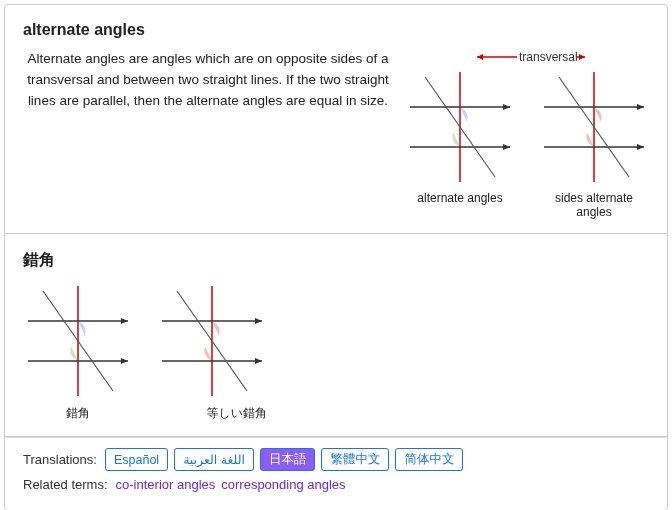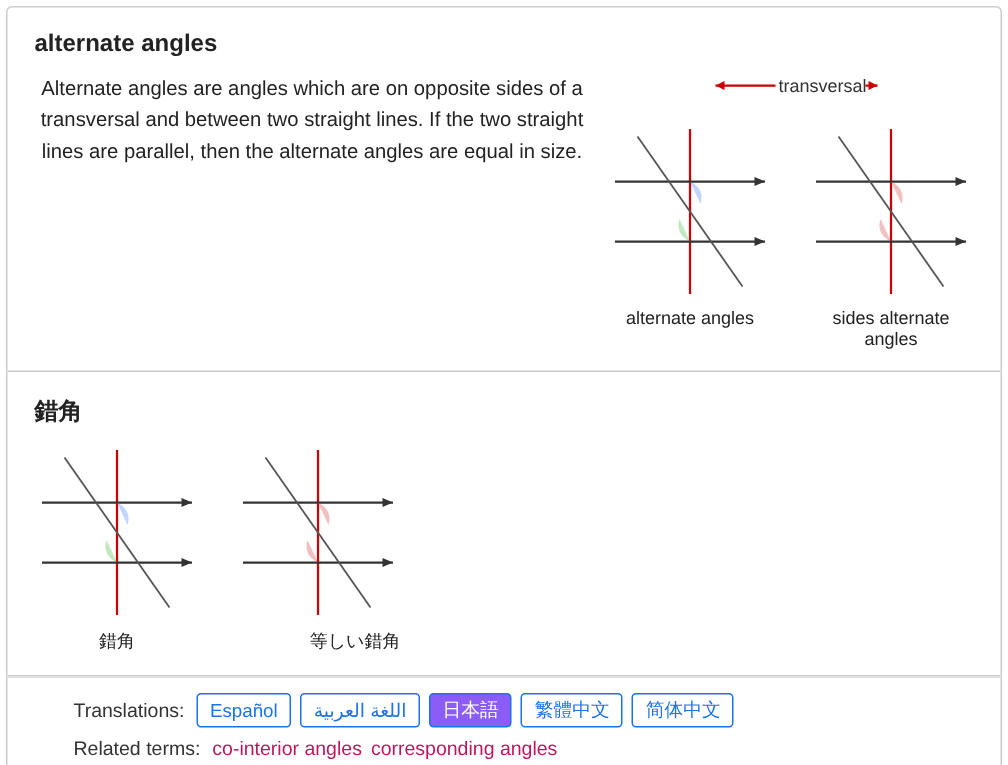--- a/index.html
+++ b/index.html
@@ -77,21 +77,20 @@
       padding: 10px 18px 12px 18px;
       border-top: 1px solid #ddd;
     }
 
     .footer-row {
       display: flex;
       align-items: center;
       gap: 8px;
       margin-bottom: 6px;
       font-size: 13px;
-      margin-left: 26px;
     }
 
     .footer-label {
       color: #333;
       white-space: nowrap;
       flex-shrink: 0;
     }
 
     .translation-buttons {
       display: flex;
@@ -114,21 +113,21 @@
       color: #fff;
     }
 
     .related-links {
       display: flex;
       gap: 6px;
       flex-wrap: wrap;
     }
 
     .related-link {
-      color: #be185d;
+      color: #6d28d9;
       text-decoration: none;
       font-size: 13px;
       cursor: pointer;
     }
 
     .diagram-label-row {
       display: flex;
       gap: 24px;
       justify-content: center;
       margin-top: 4px;
@@ -138,21 +137,21 @@
 <body>
 
 <div class="main-container">
 
   <div class="section">
     <div class="section-title">alternate angles</div>
     <div class="section-content">
       <div class="section-text">Alternate angles are angles which are on opposite sides of a transversal and between two straight lines. If the two straight lines are parallel, then the alternate angles are equal in size.</div>
       <div class="section-diagram">
 
-        <div style="display:flex; align-items:center; margin-bottom:16px; font-size:12px;justify-content:flex-end;">
+        <div style="display:flex; align-items:center; margin-bottom:2px; font-size:12px;justify-content:flex-end;">
           <svg width="120" height="16">
 
             <line x1="10" y1="8" x2="50" y2="8" stroke="#cc0000" stroke-width="1.5"></line>
             <polygon points="10,8 16,5 16,11" fill="#cc0000"></polygon>
 
             <text x="52" y="12" font-size="12" fill="#333">transversal</text>
 
             <line x1="110" y1="8" x2="118" y2="8" stroke="#cc0000" stroke-width="1.5"></line>
             <polygon points="118,8 112,5 112,11" fill="#cc0000"></polygon>
           </svg>

